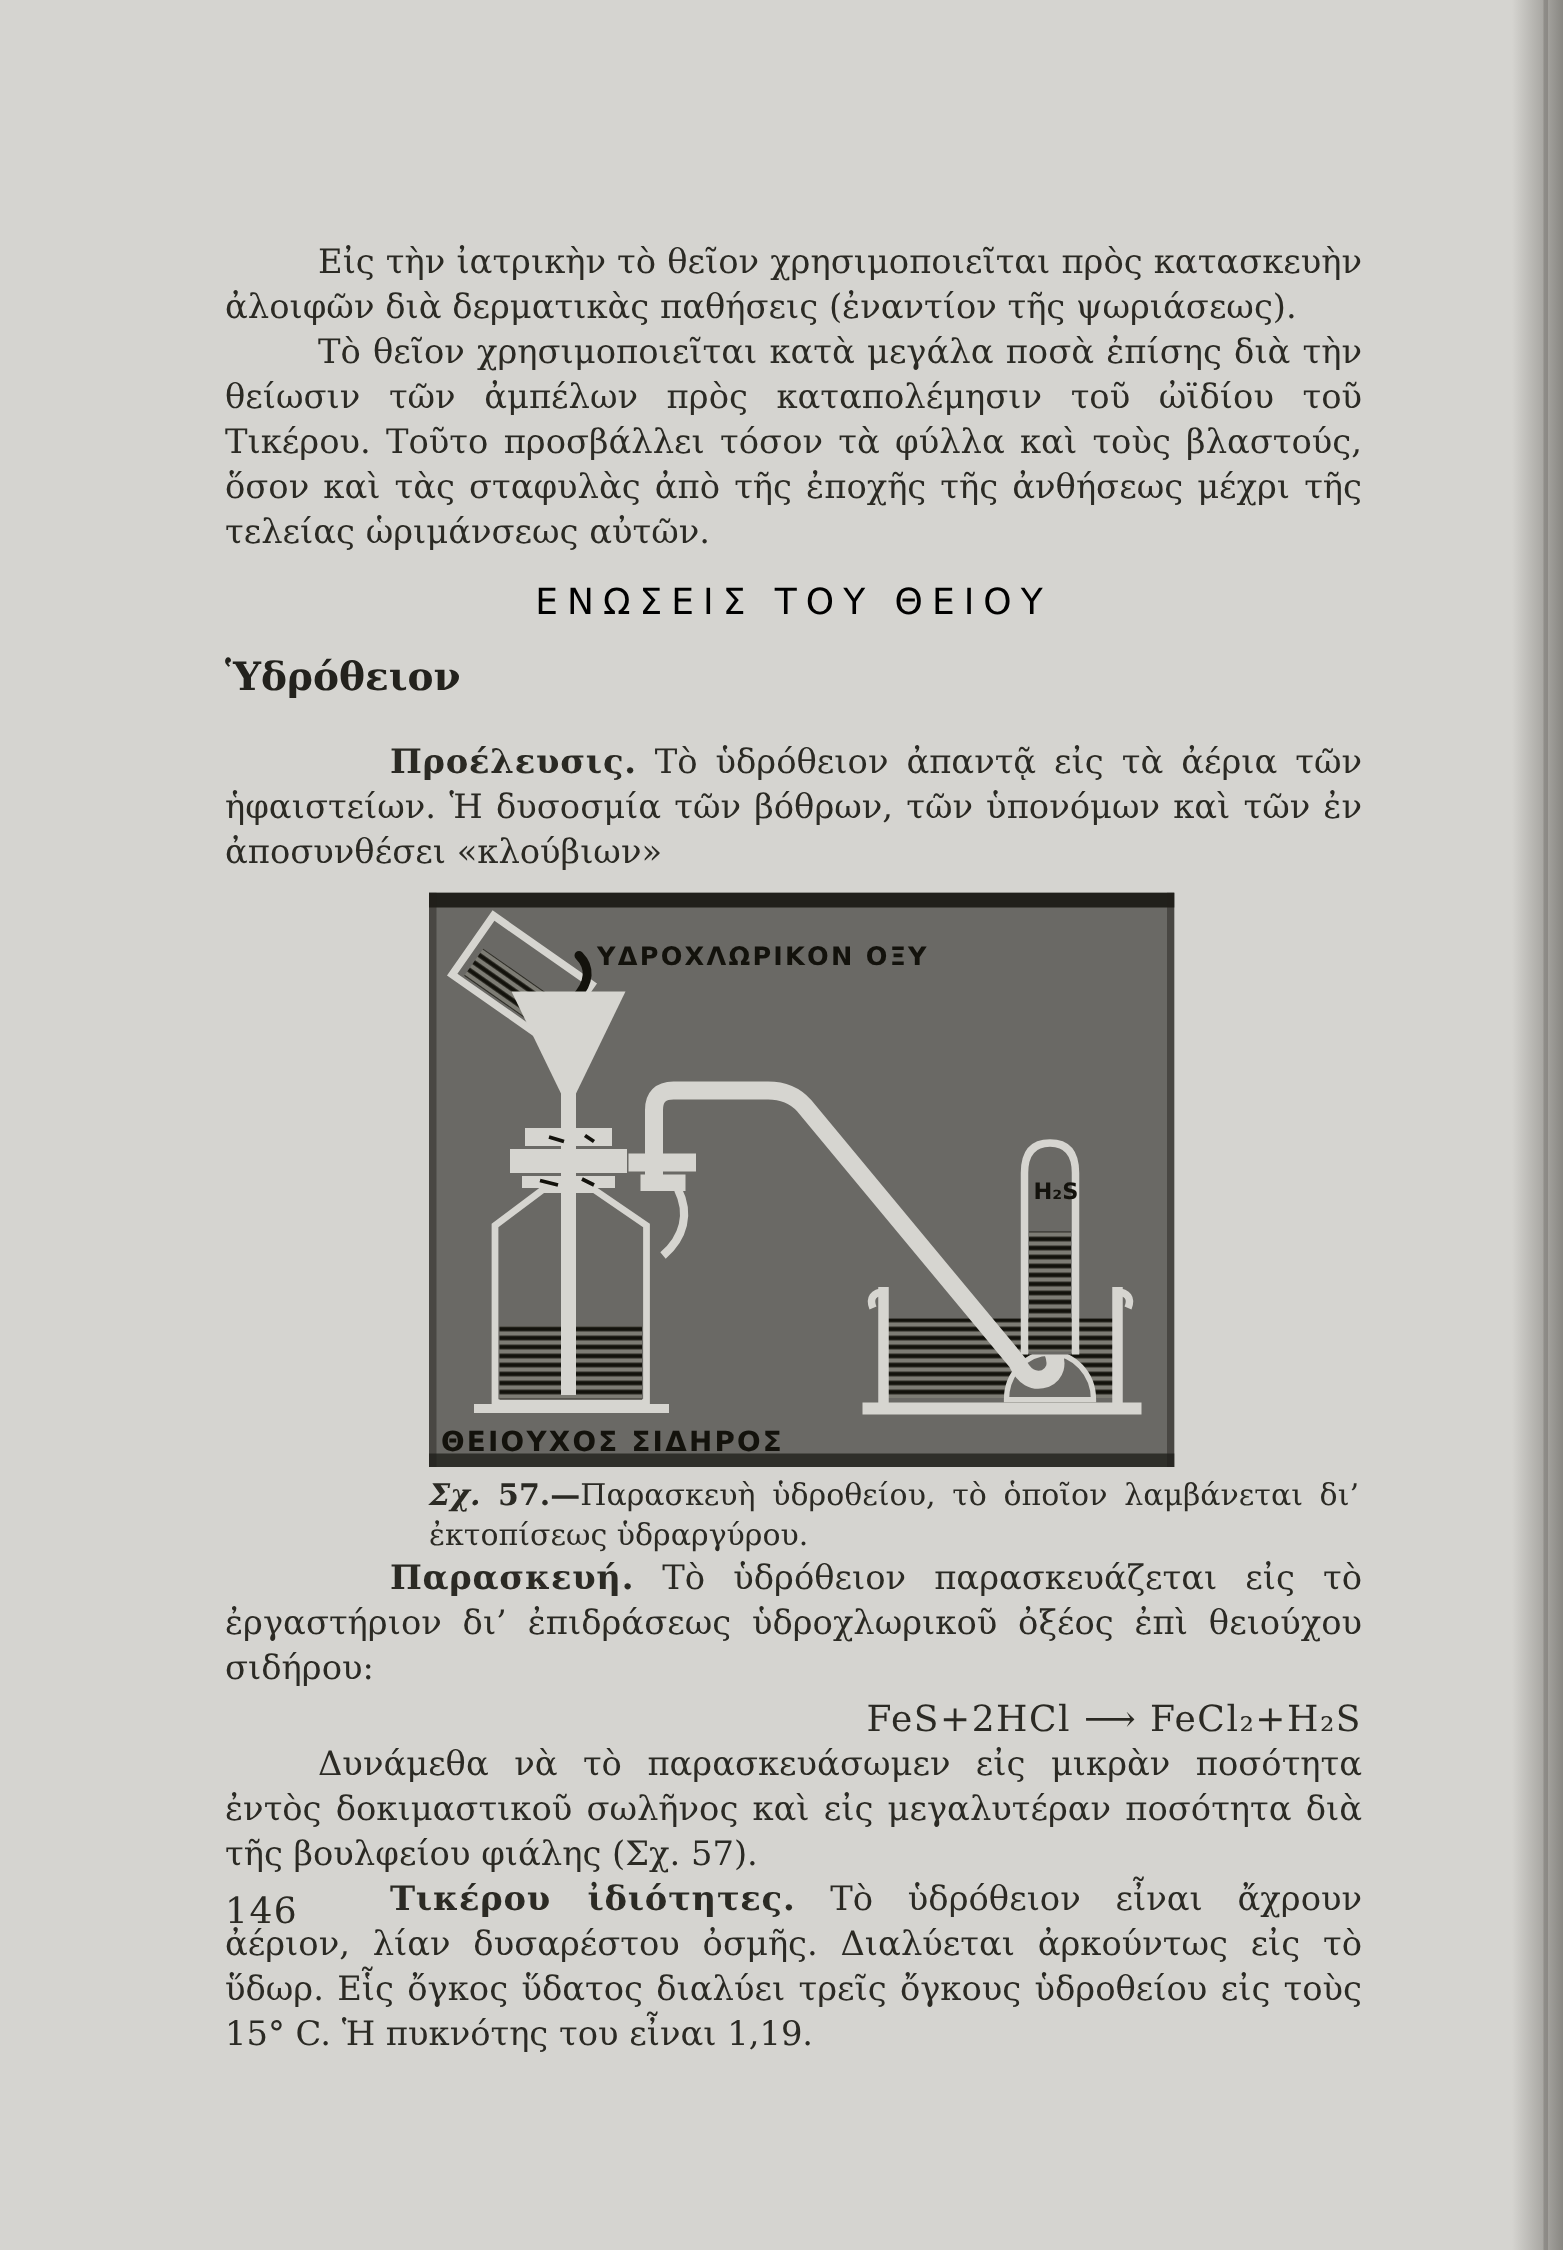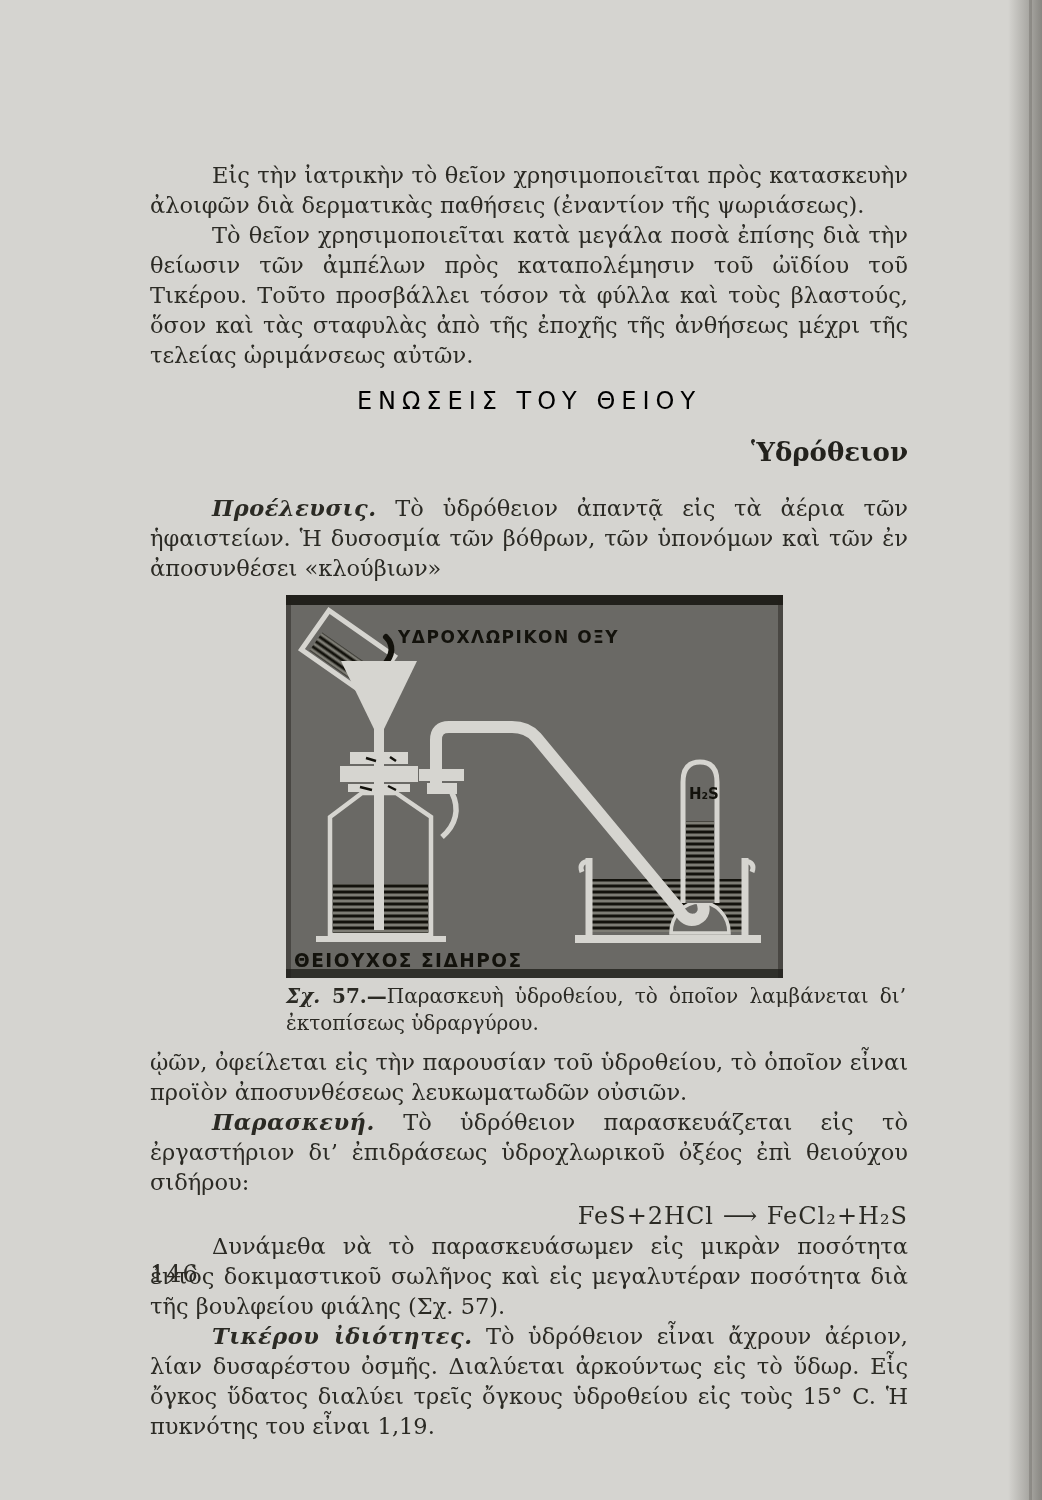--- a/index.html
+++ b/index.html
@@ -18,28 +18,28 @@
     position:absolute;top:0;right:10px;width:3px;height:100%;
     background:rgba(70,68,62,0.25);
   }
   .text-col{
     position:absolute;left:150px;top:160px;width:758px;
     font-size:22.5px;line-height:30px;
     text-align:justify;
   }
   .text-col p{margin:0;}
   p.indent{text-indent:62px;}
-  .lead{font-weight:bold;font-style:italic;letter-spacing:0.5px;}
+  .lead{font-weight:bold;letter-spacing:0.5px;margin-left:48px;}
   h1.section{
     margin:17px 0 0 0;text-align:center;text-indent:0;
     font-family:"DejaVu Sans", sans-serif;font-weight:500;
     font-size:24px;line-height:28px;letter-spacing:6px;color:#000000;
   }
   h2.subsection{
-    margin:22px 0 18px 0;text-align:right;text-indent:0;
+    margin:22px 0 18px 0;text-align:left;text-indent:0;
     font-size:26px;line-height:30px;font-weight:bold;color:#23221d;
   }
   .after-heads{margin-top:26px !important;}
   figure.apparatus{
     margin:12px 0 0 136px;padding:0;width:452px;
   }
   figure.apparatus svg{display:block;}
   figcaption.caption{
     margin:5px auto 0 auto;width:620px;
     font-size:20px;line-height:27px;text-indent:0;
@@ -131,21 +131,20 @@
       <rect x="400" y="226" width="28" height="80" fill="url(#hatch)"></rect>
       <path d="M397,308 L397,187 Q397,167 414,167 Q431,167 431,187 L431,308" fill="none" stroke="#d6d5d0" stroke-width="5"></path>
       <text x="403" y="204" font-family="DejaVu Sans, sans-serif" font-weight="bold" font-size="15" fill="#13120c">H₂S</text>
 
       <text x="8" y="372" font-family="DejaVu Sans, sans-serif" font-weight="bold" font-size="18.5" letter-spacing="1.5" fill="#13120c">ΘΕΙΟΥΧΟΣ ΣΙΔΗΡΟΣ</text>
     </svg>
 
     <figcaption class="caption"><span class="cap-fig">Σχ.</span><span class="cap-lead"> 57.—</span><span>Παρασκευὴ ὑδροθείου, τὸ ὁποῖον λαμβάνεται δι’ ἐκτοπίσεως ὑδραργύρου.</span></figcaption>
   </figure>
 
-  <p class="cont">ᾠῶν, ὀφείλεται εἰς τὴν παρουσίαν τοῦ ὑδροθείου, τὸ ὁποῖον εἶναι προϊὸν ἀποσυνθέσεως λευκωματωδῶν οὐσιῶν.</p>
 
   <p class="indent"><span class="lead">Παρασκευή.</span><span> Τὸ ὑδρόθειον παρασκευάζεται εἰς τὸ ἐργαστήριον δι’ ἐπιδράσεως ὑδροχλωρικοῦ ὀξέος ἐπὶ θειούχου σιδήρου:</span></p>
 
   <div class="equation">FeS+2HCl ⟶ FeCl₂+H₂S</div>
 
   <p class="indent">Δυνάμεθα νὰ τὸ παρασκευάσωμεν εἰς μικρὰν ποσότητα ἐντὸς δοκιμαστικοῦ σωλῆνος καὶ εἰς μεγαλυτέραν ποσότητα διὰ τῆς βουλφείου φιάλης (Σχ. 57).</p>
 
   <p class="indent"><span class="lead">Τικέρου ἰδιότητες.</span><span> Τὸ ὑδρόθειον εἶναι ἄχρουν ἀέριον, λίαν δυσαρέστου ὀσμῆς. Διαλύεται ἀρκούντως εἰς τὸ ὕδωρ. Εἷς ὄγκος ὕδατος διαλύει τρεῖς ὄγκους ὑδροθείου εἰς τοὺς 15° C. Ἡ πυκνότης του εἶναι 1,19.</span></p>
 
 </div>

